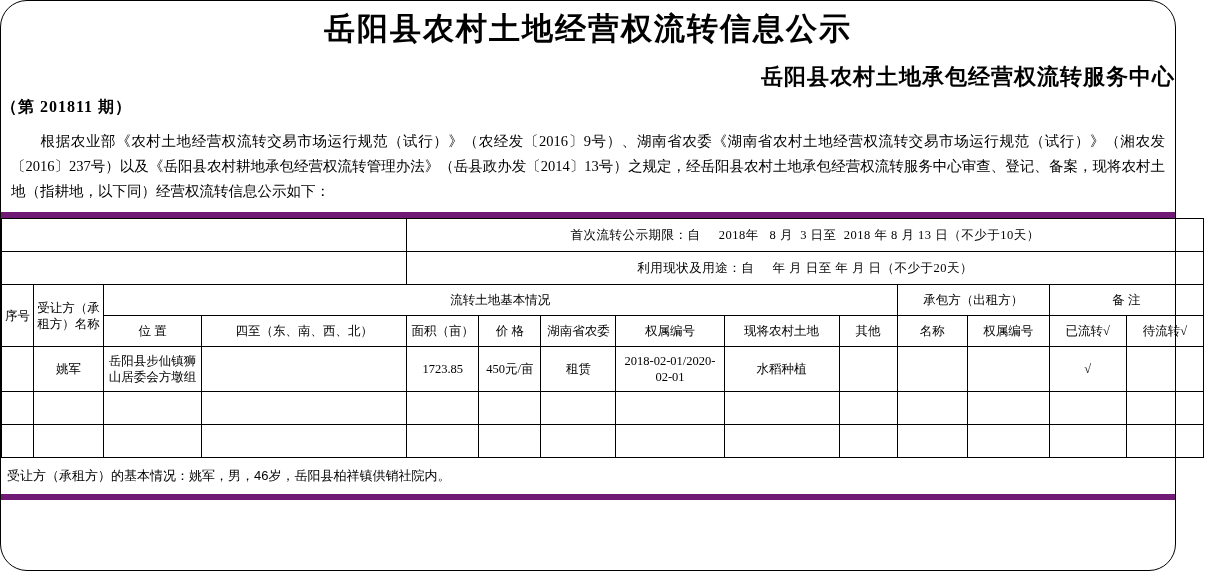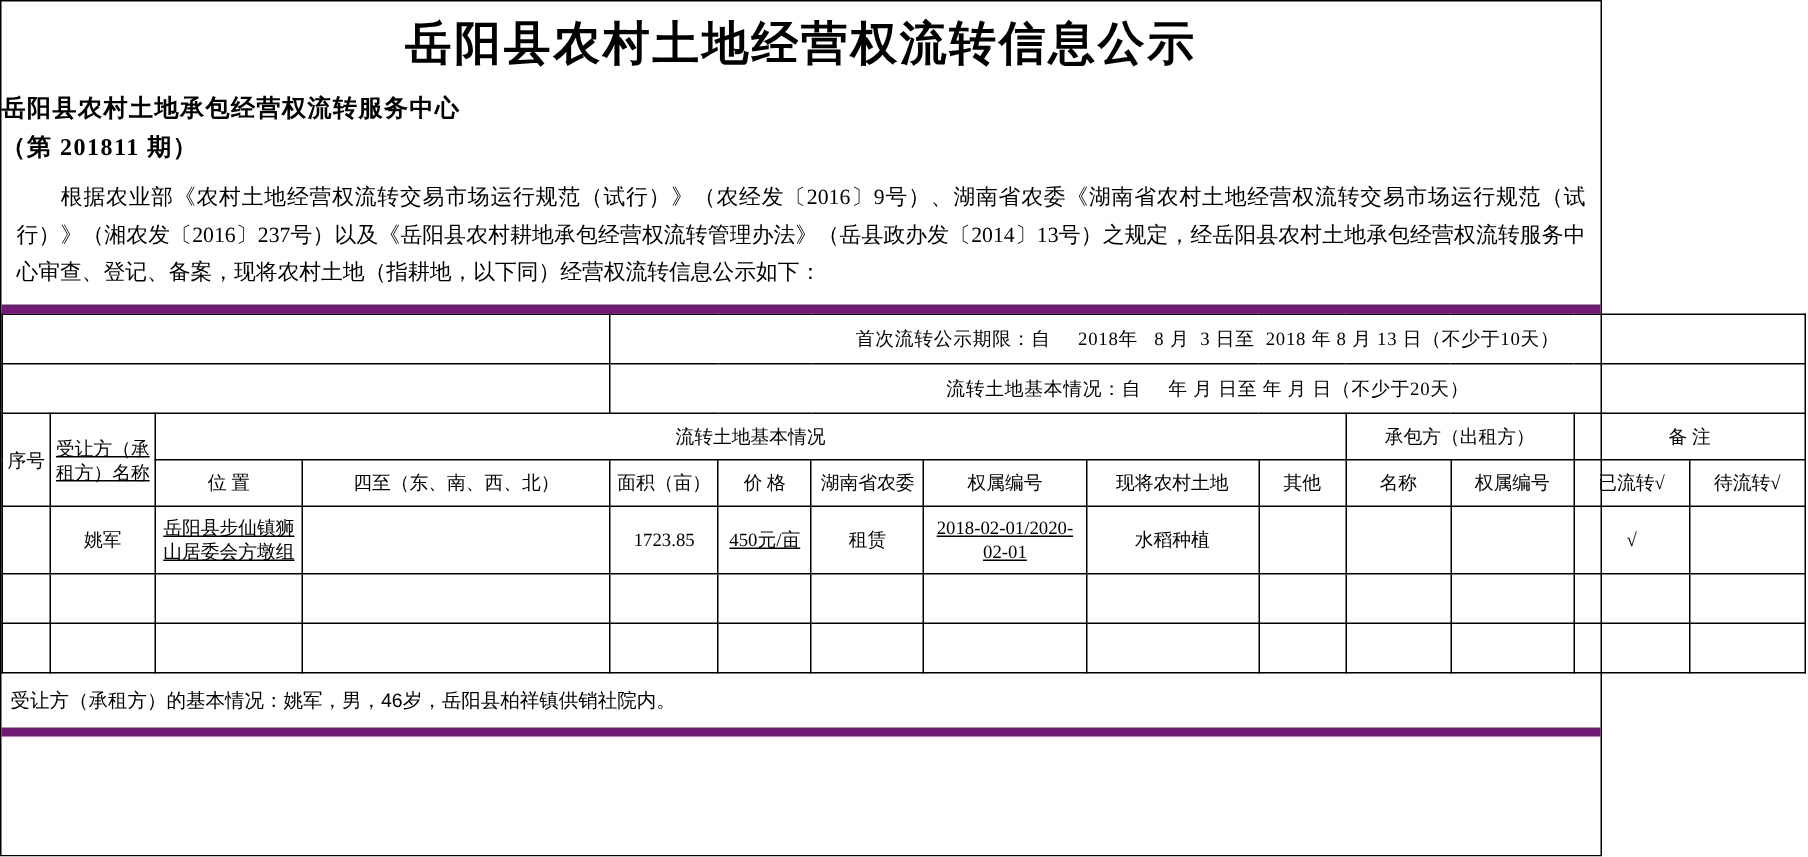--- a/index.html
+++ b/index.html
@@ -9,43 +9,44 @@
   }
   body {
     width: 1205px;
     height: 571px;
     font-family: "Liberation Sans", "DejaVu Sans", sans-serif;
     color: #000;
     font-size: 13px;
     overflow: hidden;
   }
   .page {
-    width: 1068px;
+    width: 1176px;
     height: 571px;
     box-sizing: border-box;
     border-left: 1px solid #000;
     border-right: 1px solid #000;
     border-top: 1px solid #000;
     border-bottom: 1px solid #000;
     position: relative;
+    border-radius: 27px;
   }
   .row-line {
     border-bottom: 6px solid #701a75;
   }
   .title {
     text-align: center;
     font-size: 31px;
     font-weight: bold;
     font-family: "Liberation Serif", "DejaVu Serif", serif;
     letter-spacing: 2px;
     padding: 7px 0 8px 0;
   }
   .subtitle {
-    text-align: left;
-    font-size: 16px;
+    text-align: right;
+    font-size: 22px;
     font-weight: bold;
     font-family: "Liberation Serif", "DejaVu Serif", serif;
     padding: 4px 0 2px 0;
     letter-spacing: 1px;
   }
   .issue {
     font-size: 16px;
     font-weight: bold;
     font-family: "Liberation Serif", "DejaVu Serif", serif;
     padding: 3px 0 5px 0;
@@ -84,21 +85,21 @@
   .empty-row td { height: 28px; }
   .data-row td { height: 40px; }
   .hdr1 td { height: 26px; }
   .hdr2 td { height: 26px; }
   .footnote {
     font-size: 13px;
     padding: 9px 6px 9px 6px;
     font-family: Liberation Sans, sans-serif;
   }
   .checkmark { font-size: 14px; }
-  .small-wrap { line-height: 15px; text-decoration: underline; }
+  .small-wrap { line-height: 15px; }
 </style>
 </head>
 <body>
 
 <div class="page">
 
   <div class="title">岳阳县农村土地经营权流转信息公示</div>
 
   <div class="subtitle">岳阳县农村土地承包经营权流转服务中心</div>
 
@@ -132,21 +133,21 @@
         &nbsp;&nbsp;&nbsp;&nbsp;<span>2018年</span>
         &nbsp;&nbsp;<span>8 月</span>
         &nbsp;<span>3 日至</span>
         &nbsp;<span>2018 年 8 月 13 日（不少于10天）</span>
       </td>
     </tr>
 
     <tr>
       <td colspan="4" class="blank-tall"></td>
       <td colspan="10" class="period-cell">
-        <span>流转土地基本情况：自</span>
+        <span>利用现状及用途：自</span>
         &nbsp;&nbsp;&nbsp;&nbsp;<span>年   月   日至     年   月    日（不少于20天）</span>
       </td>
     </tr>
 
     <tr class="hdr1">
       <td rowspan="2">序号</td>
       <td rowspan="2" class="small-wrap">受让方（承租方）名称</td>
       <td colspan="8">流转土地基本情况</td>
       <td colspan="2">承包方（出租方）</td>
       <td colspan="2">备  注</td>

